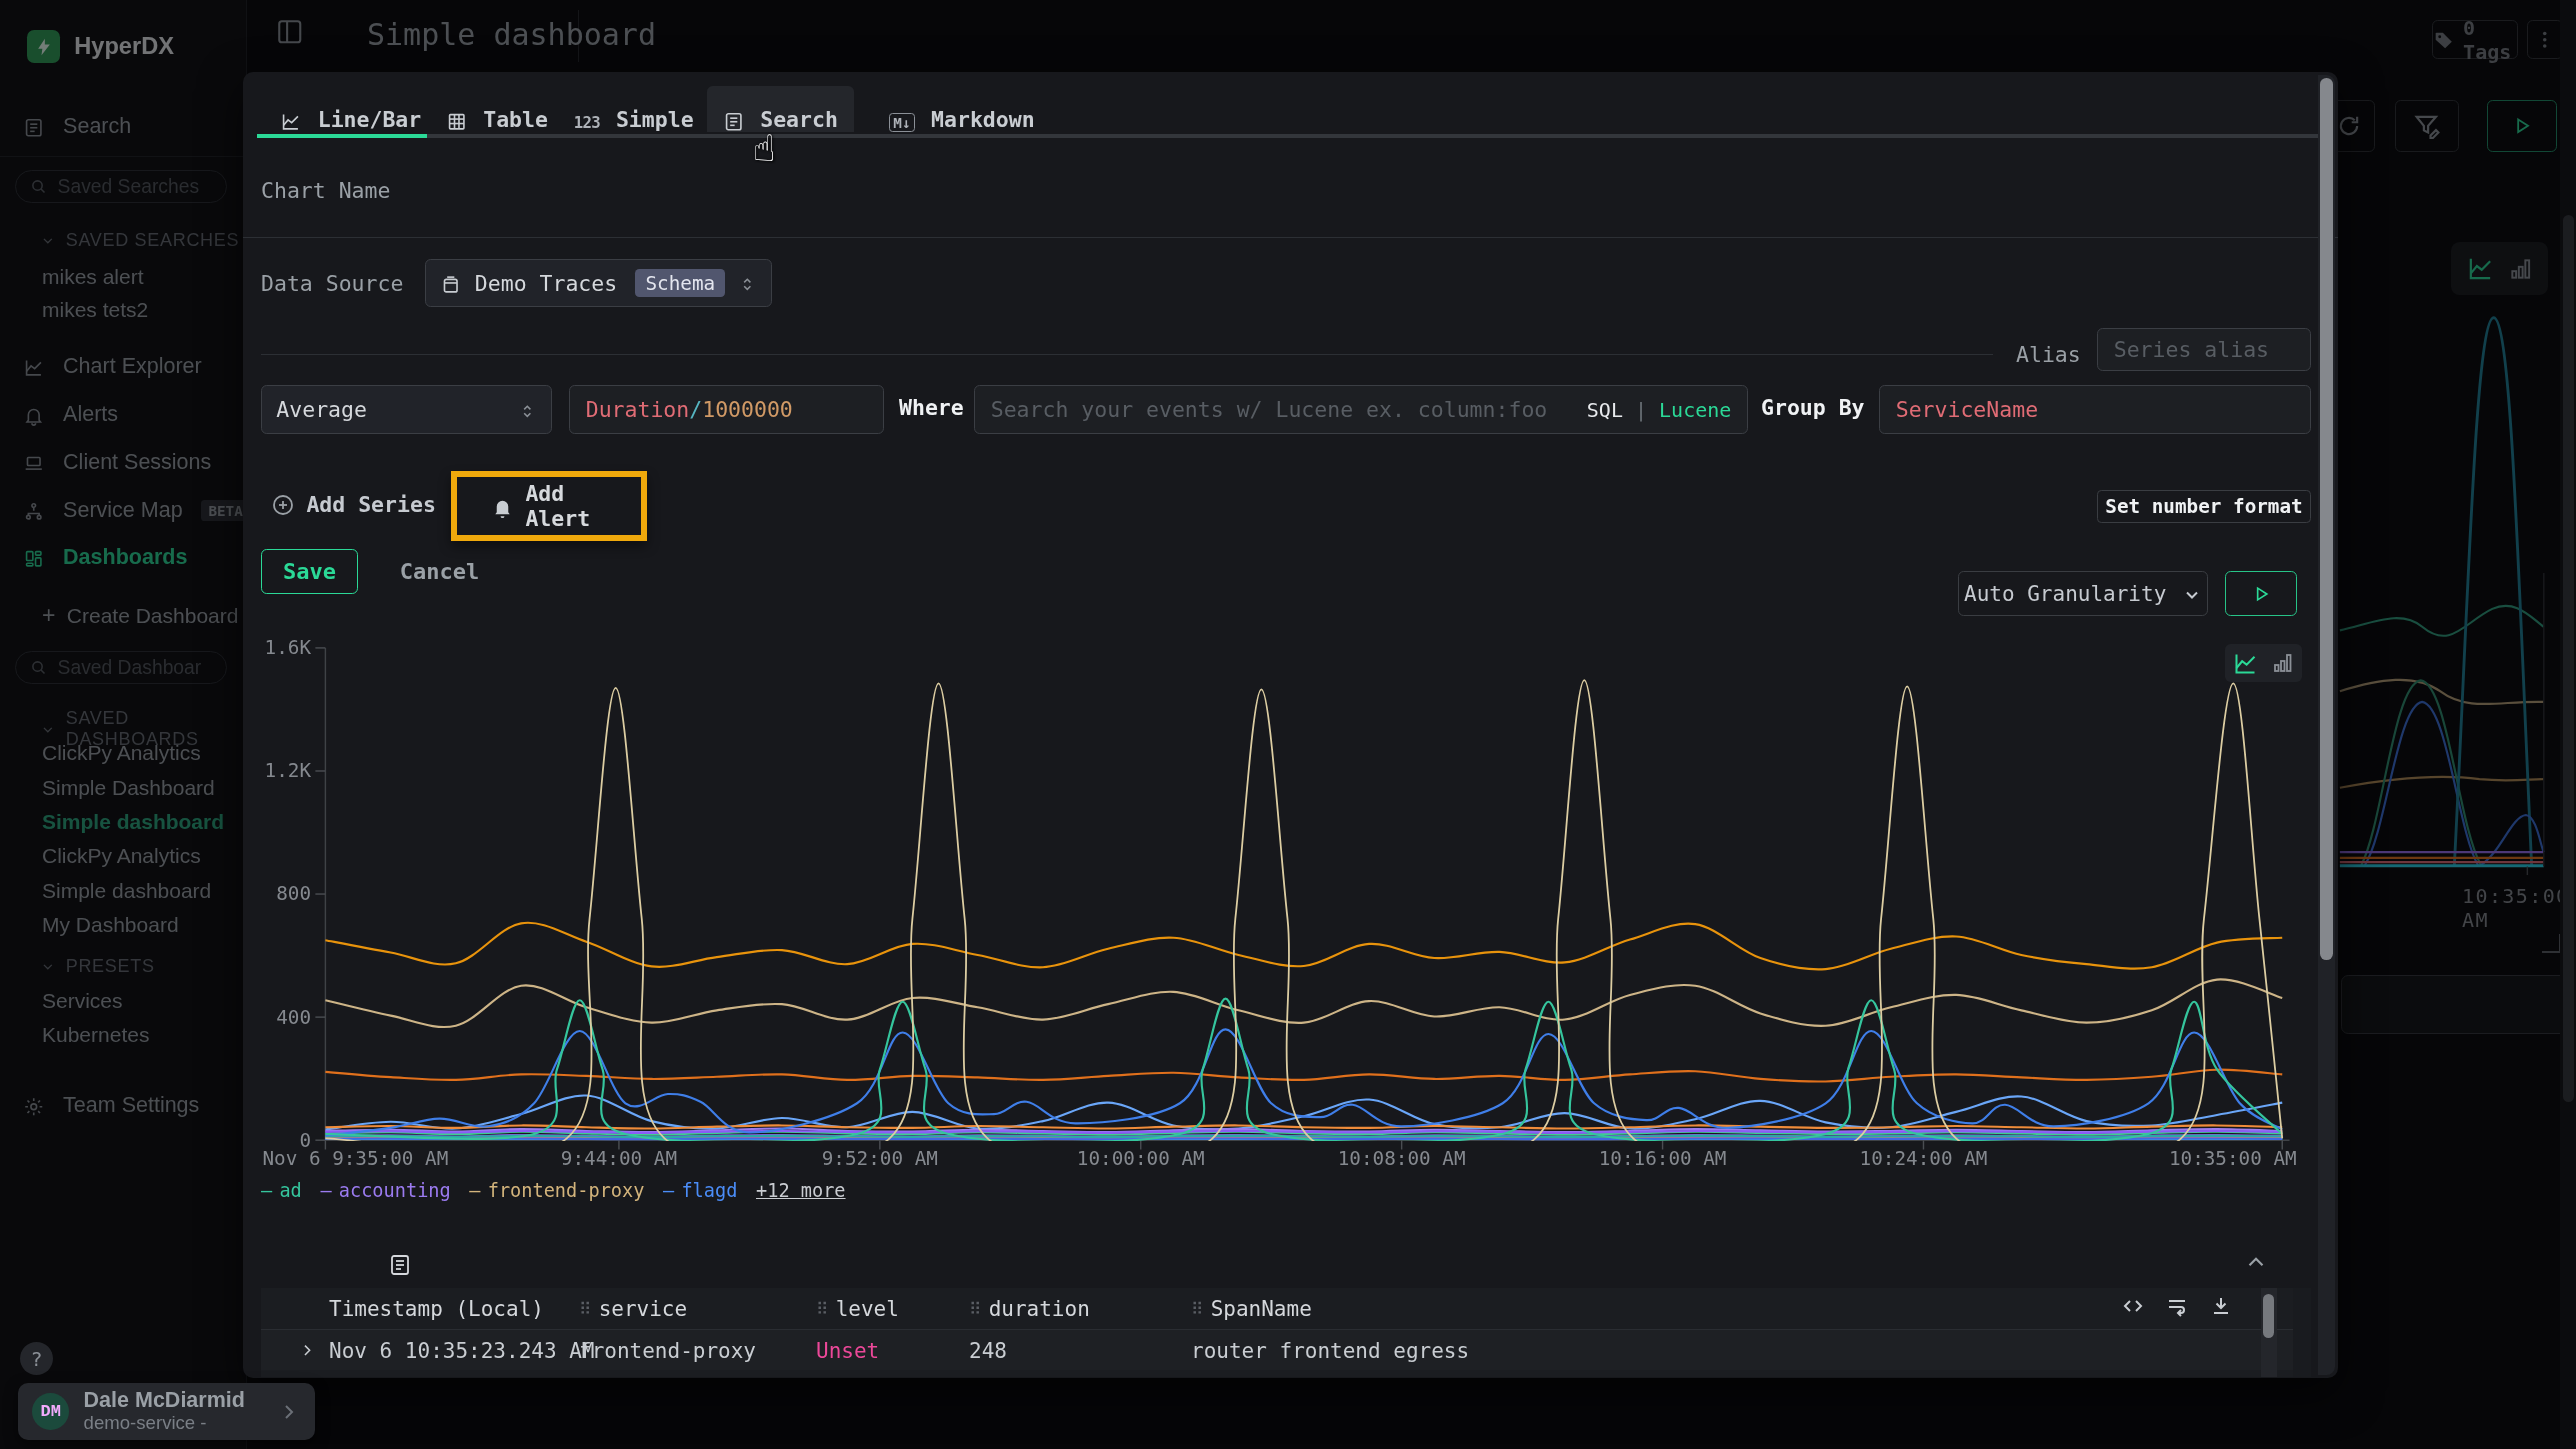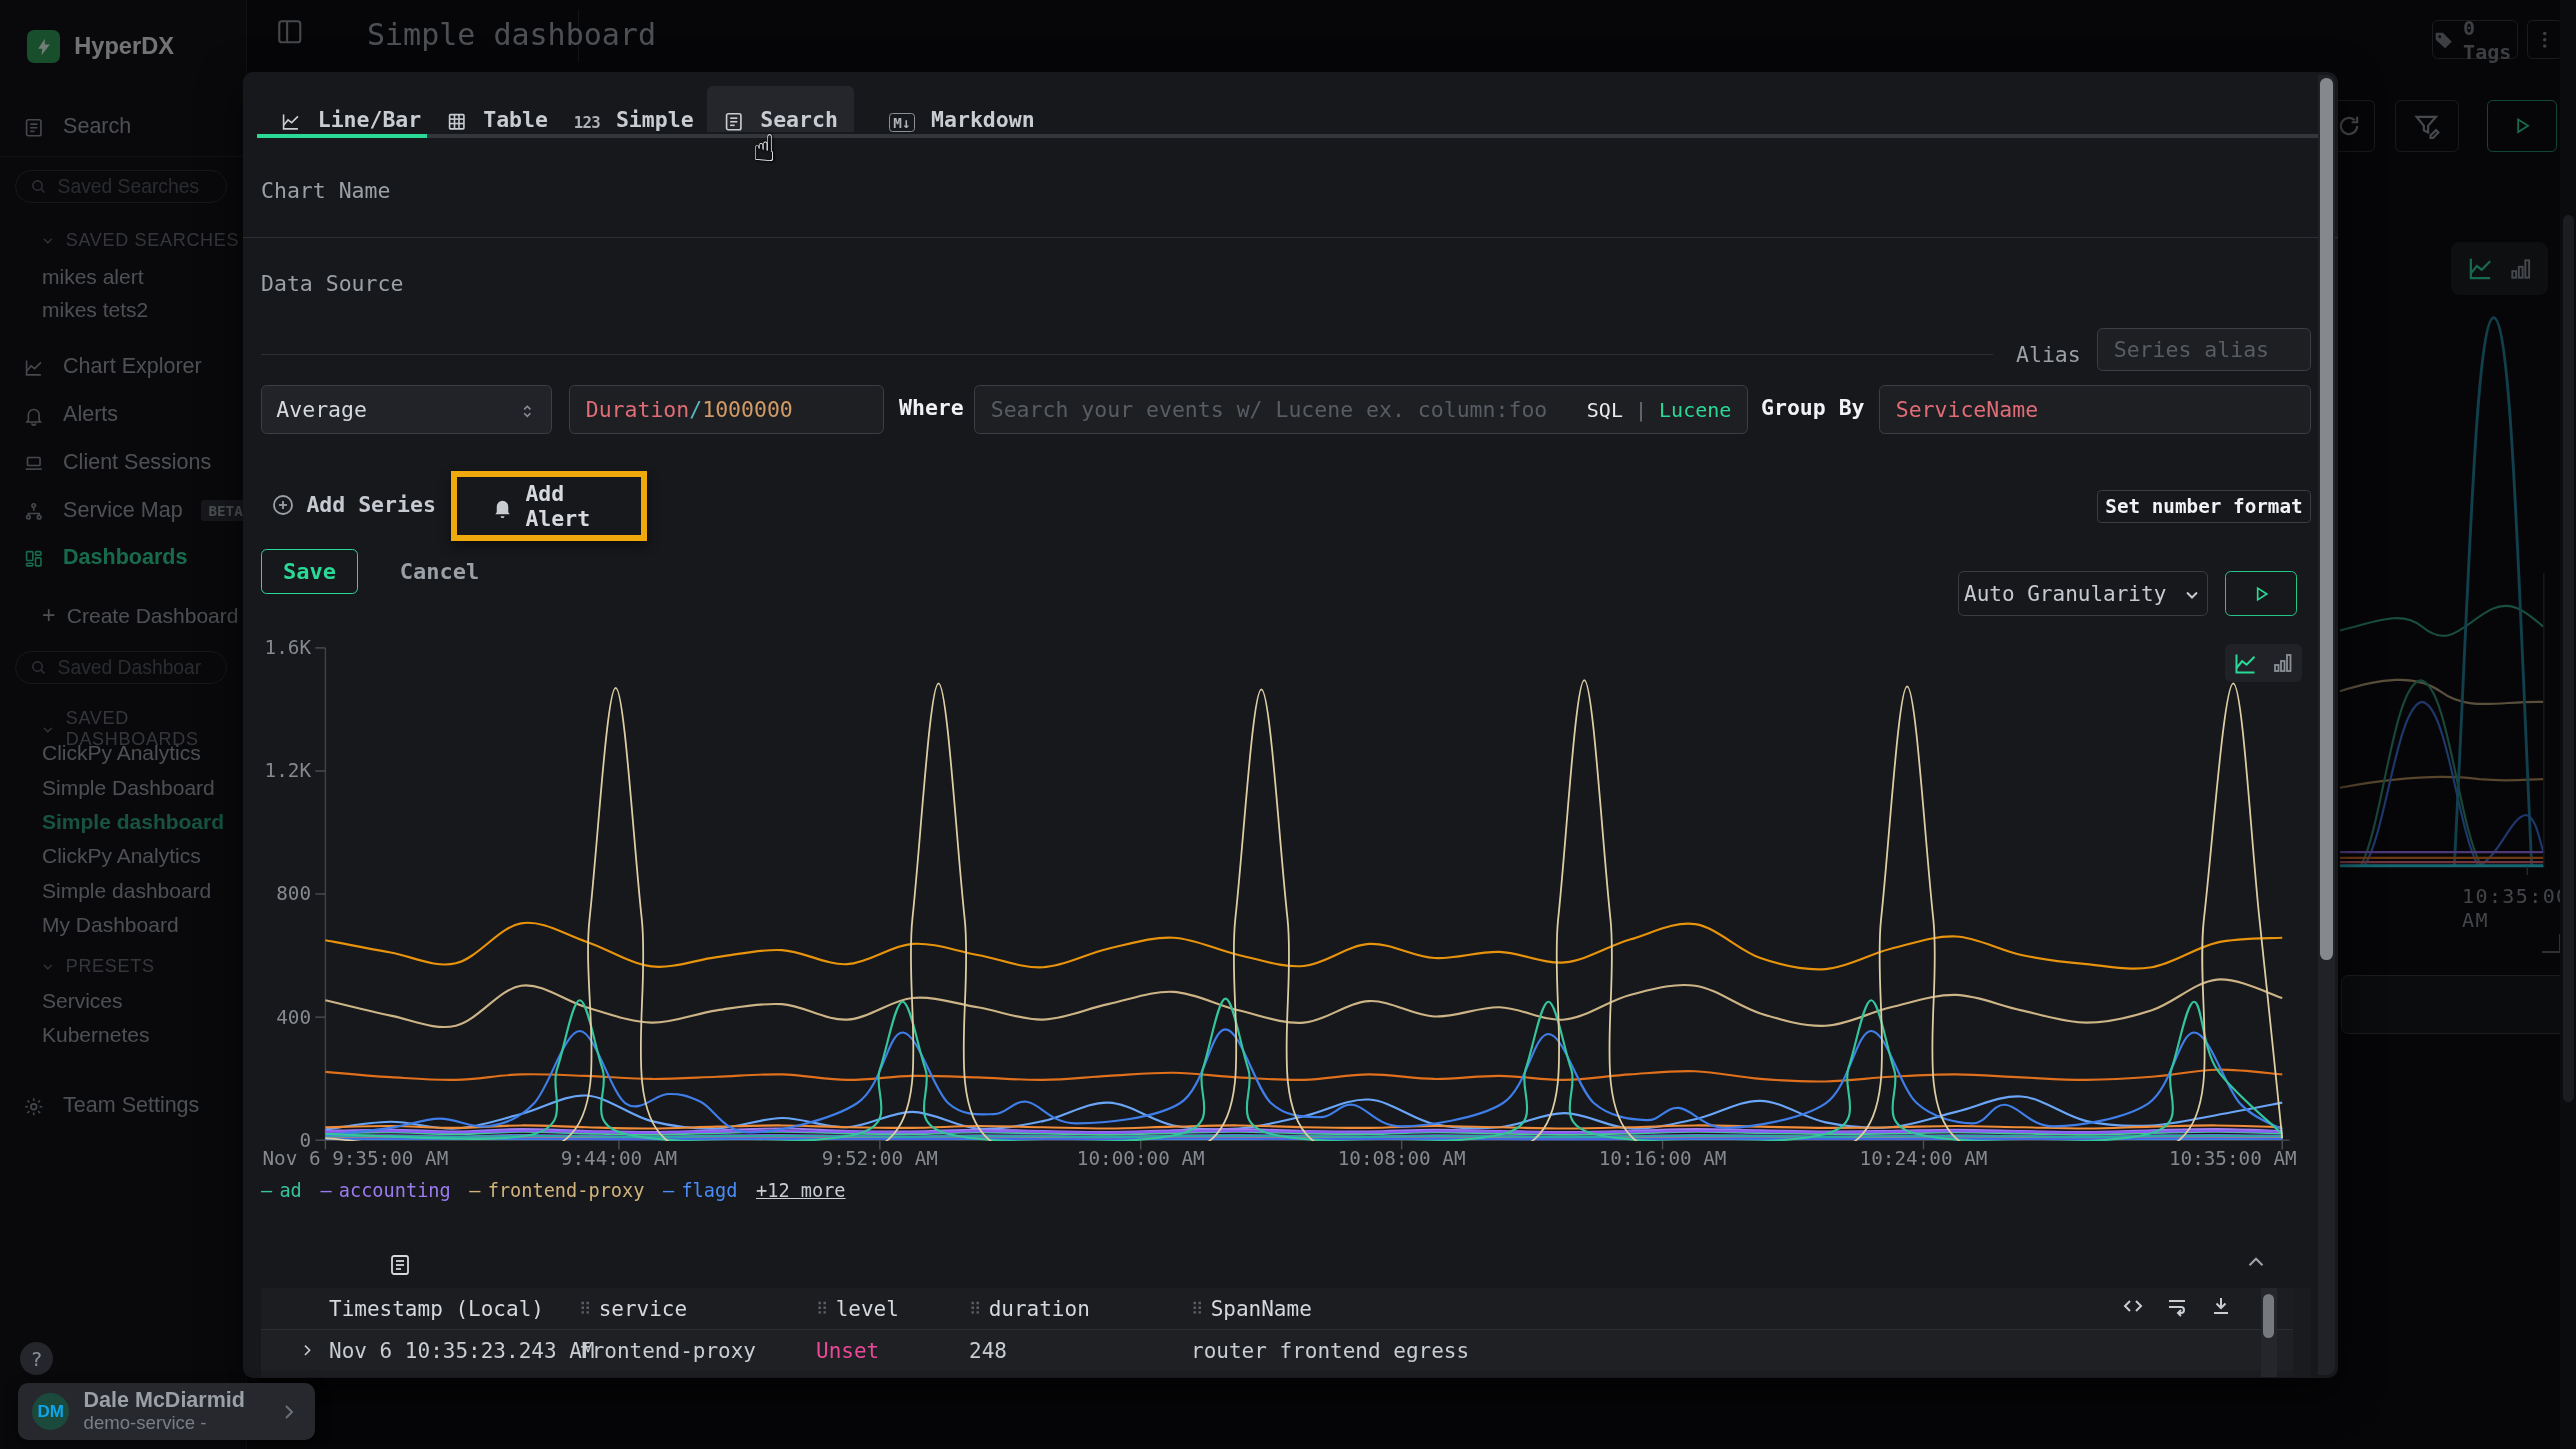--- a/index.html
+++ b/index.html
@@ -25,22 +25,22 @@
                       font-family:"Liberation Sans",sans-serif; }
   .side-input input::placeholder { color:#52565c; }
   .side-section { position:absolute; left:40px; display:flex; align-items:center; gap:10px; color:#676c73; font-size:18px; letter-spacing:0.7px; font-family:"Liberation Sans",sans-serif; }
   .side-link { position:absolute; left:42px; color:#9aa0a6; font-size:21px; font-family:"Liberation Sans",sans-serif; white-space:nowrap; }
   .side-link.active { color:#2ba77e; font-weight:bold; }
   .beta-badge { background:#2a2d32; color:#9aa0a6; font-size:14.3px; padding:2.9px 7.2px; border-radius:3.6px; font-weight:bold; }
   .help-circle { position:absolute; left:20px; top:1342px; width:33px; height:33px; border-radius:50%; background:#24262b;
                  color:#8b9097; display:flex; align-items:center; justify-content:center; font-size:20px; }
   .user-chip { position:absolute; left:18px; top:1383px; width:297px; height:57px; background:#26282d; border-radius:10px;
                display:flex; align-items:center; padding:0 14.3px; gap:14.3px; z-index:25; box-shadow:0 4.3px 13px rgba(0,0,0,.5); }
-  .user-avatar { width:37px; height:37px; border-radius:50%; background:#1b4a3c; color:#0ea5e9; display:flex; align-items:center;
-                 justify-content:center; font-size:17px; font-weight:bold; font-family:Liberation Sans, sans-serif; }
+  .user-avatar { width:37px; height:37px; border-radius:50%; background:#1b4a3c; color:#f0abfc; display:flex; align-items:center;
+                 justify-content:center; font-size:17px; font-weight:bold; font-family:Liberation Mono, monospace; }
   .user-name { color:#9aa0a6; font-weight:bold; font-size:21.5px; font-family:"Liberation Sans",sans-serif; line-height:1.1; }
   .user-sub { color:#7a7f86; font-size:18.6px; font-family:"Liberation Sans",sans-serif; }
   .user-chevron { margin-left:auto; color:#6b7077; }
 
   #topbar { position:absolute; left:247px; top:0; width:2329px; height:72px; }
   .collapse-btn { position:absolute; left:27px; top:15.7px; color:#8b9097; }
   .top-divider { position:absolute; left:331px; top:10px; height:52px; width:0.7px; background:#24262a; }
   .page-title { position:absolute; left:120px; top:17px; font-size:30px; color:#9aa0a6; }
   .tags-btn { position:absolute; left:2185px; top:20px; width:86px; height:39px; border:1.4px solid #303338; border-radius:5.7px;
               display:flex; align-items:center; justify-content:center; gap:8.6px; color:#777c82; font-weight:bold; font-size:20px; }
@@ -371,20 +371,33 @@
         <span class="md-ic">M↓</span>
         <span>Markdown</span>
       </div>
     </div>
 
   <span class="field-label" style="left:18px; top:106px;">Chart Name</span>
 
   <div class="m-divider" style="left:0; top:165px; width:2095px;"></div>
 
   <span class="field-label" style="left:18px; top:199px;">Data Source</span>
+  <div class="selectbox" style="left:182px; top:187px; width:347px; height:48px;">
+    <span><svg class="ic" width="21.5" height="21.5" viewBox="0 0 24 24" fill="none" stroke="#c9cdd2" stroke-width="1.8">
+          <rect x="5" y="6" width="14" height="14" rx="2"></rect>
+          <path d="M5 10 h14"></path>
+          <path d="M8 3.5 h8"></path>
+        </svg></span>
+    <span>Demo Traces</span>
+    <span class="schema-badge">Schema</span>
+    <span><svg class="ic" width="18.6" height="18.6" viewBox="0 0 24 24" fill="none" stroke="#8b9097" stroke-width="2">
+          <polyline points="8,9.5 12,5.5 16,9.5"></polyline>
+          <polyline points="8,14.5 12,18.5 16,14.5"></polyline>
+        </svg></span>
+  </div>
 
   <div class="m-divider" style="left:18px; top:282px; width:1732px;"></div>
   <span class="field-label" style="left:1773px; top:270px; width:60px; text-align:right;">Alias</span>
   <div class="inputbox" style="left:1854px; top:256px; width:214px; height:43px;">
     <input placeholder="Series alias" style="">
   </div>
 
   <div class="selectbox" style="left:18px; top:313px; width:291px; height:49px;">
     <span>Average</span>
     <span style="margin-left:auto"><svg class="ic" width="18.6" height="18.6" viewBox="0 0 24 24" fill="none" stroke="#8b9097" stroke-width="2">

